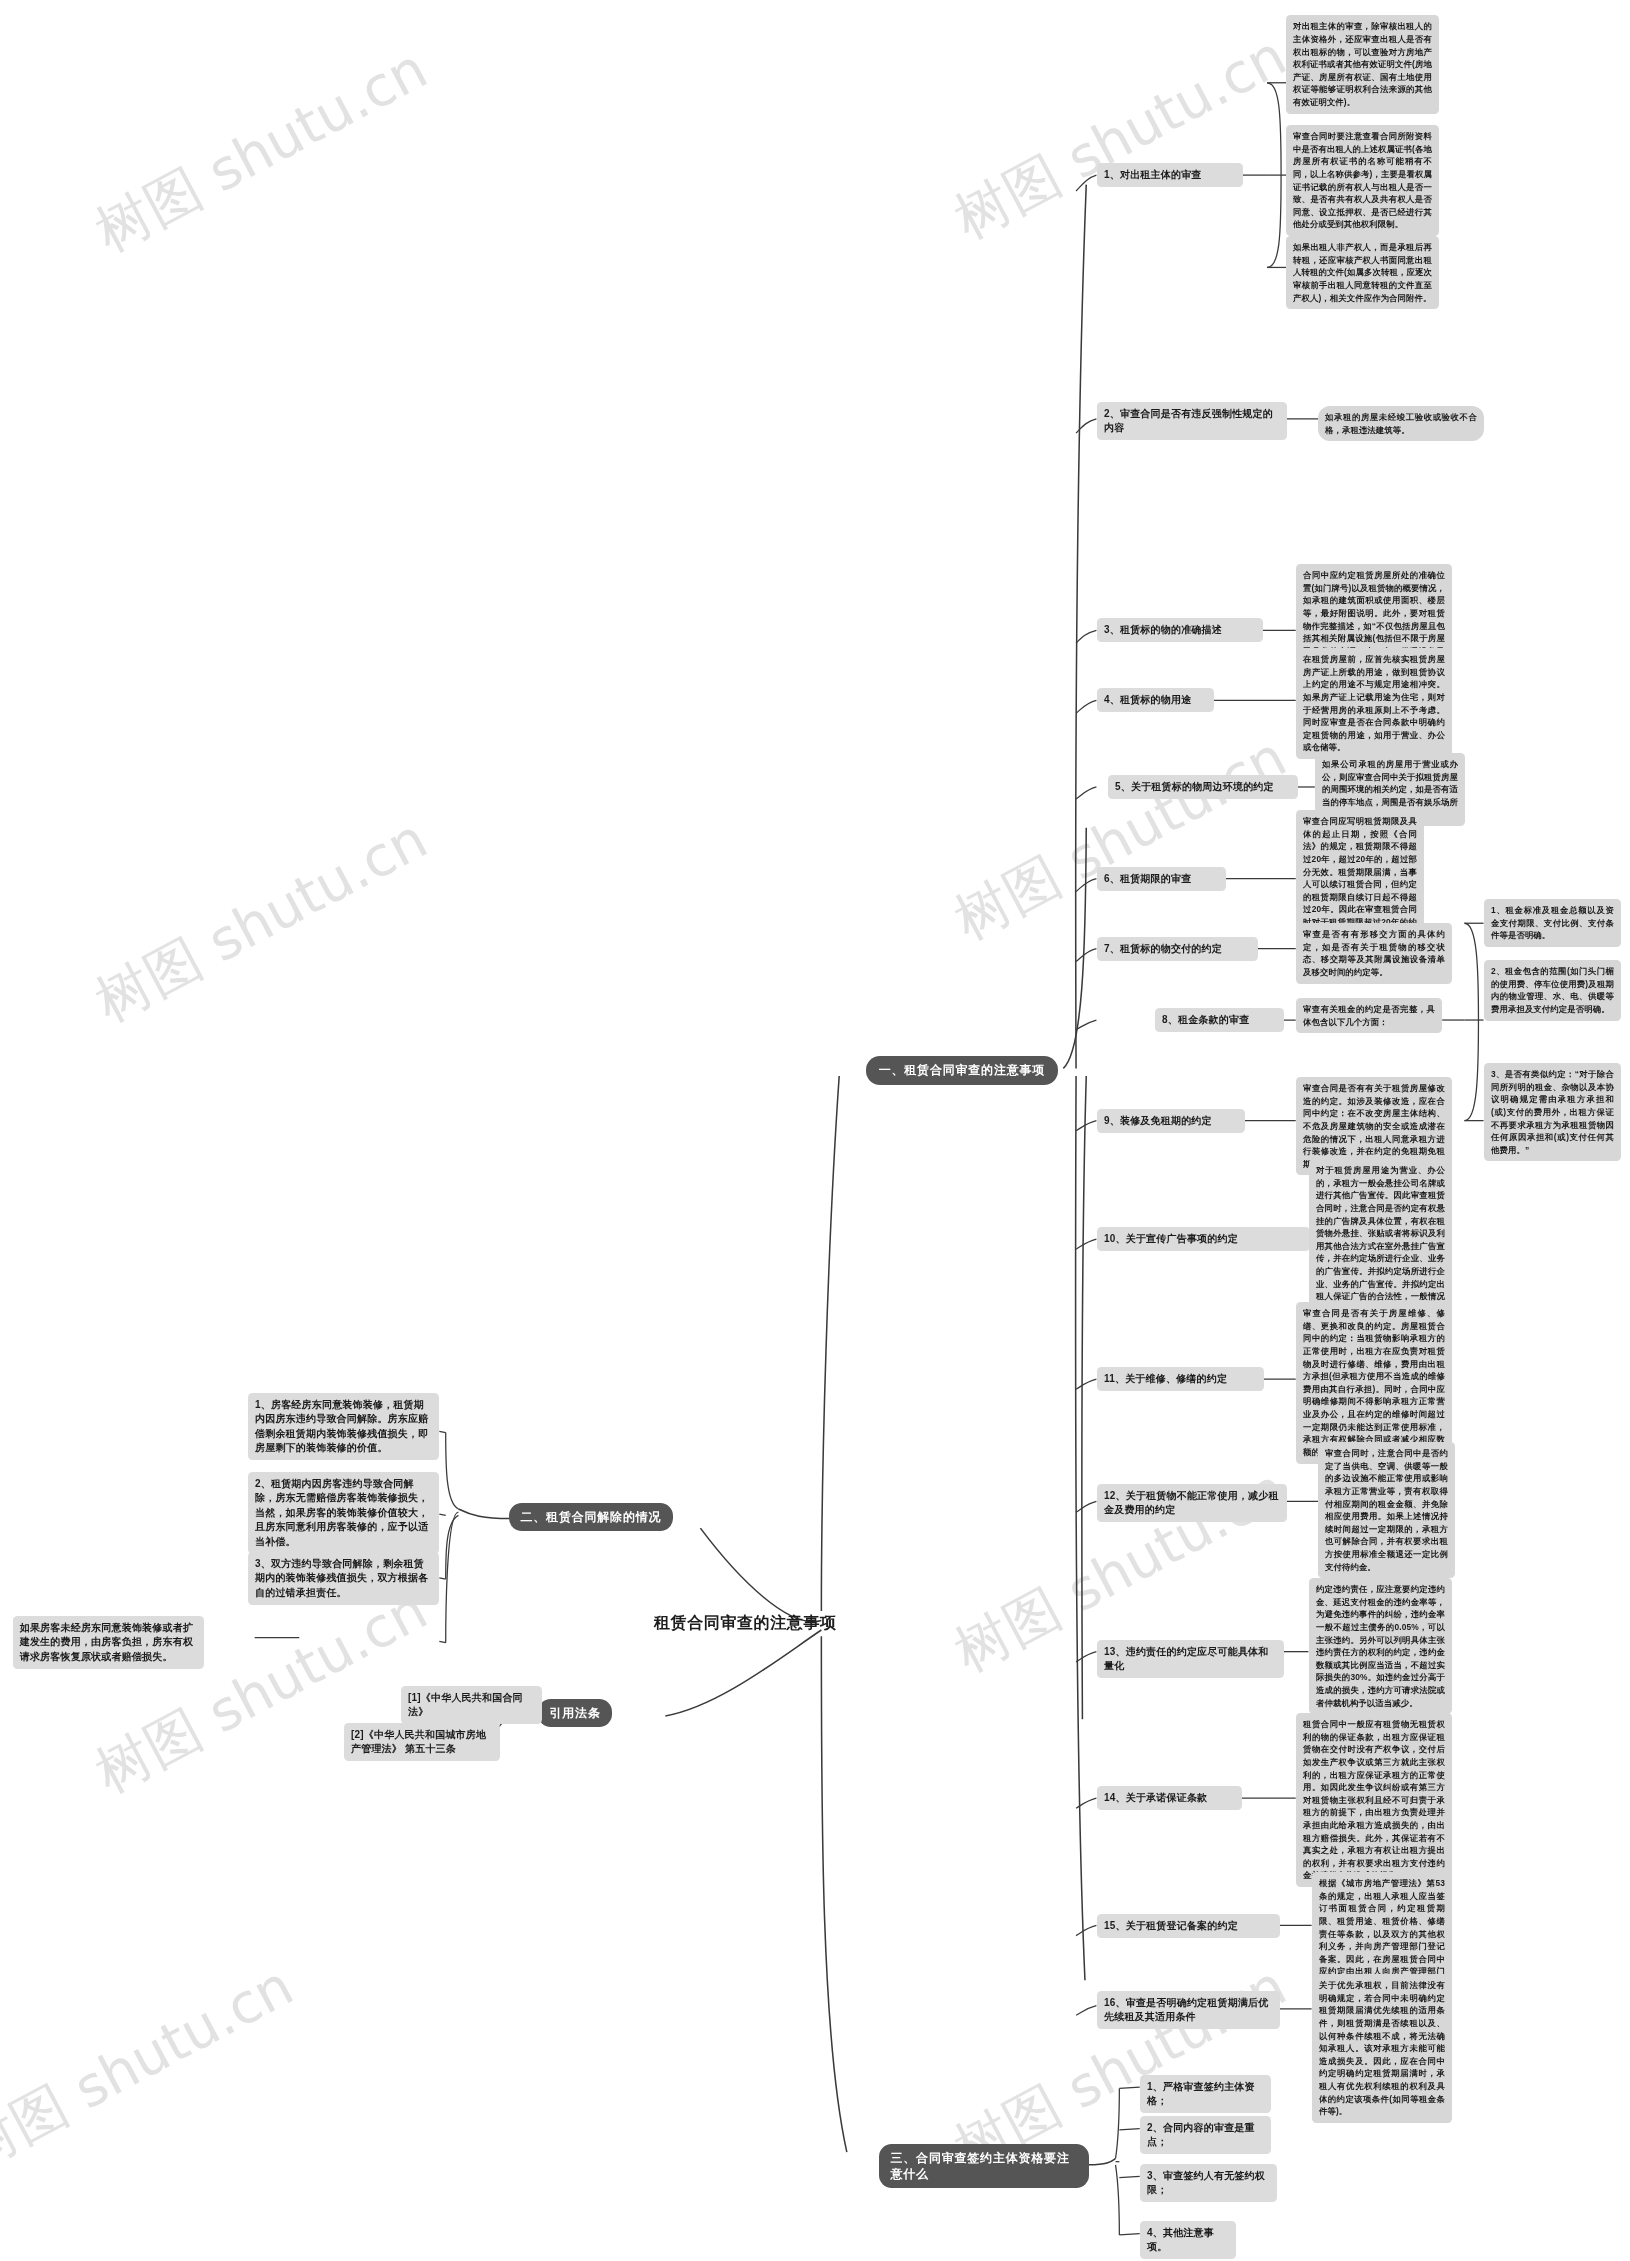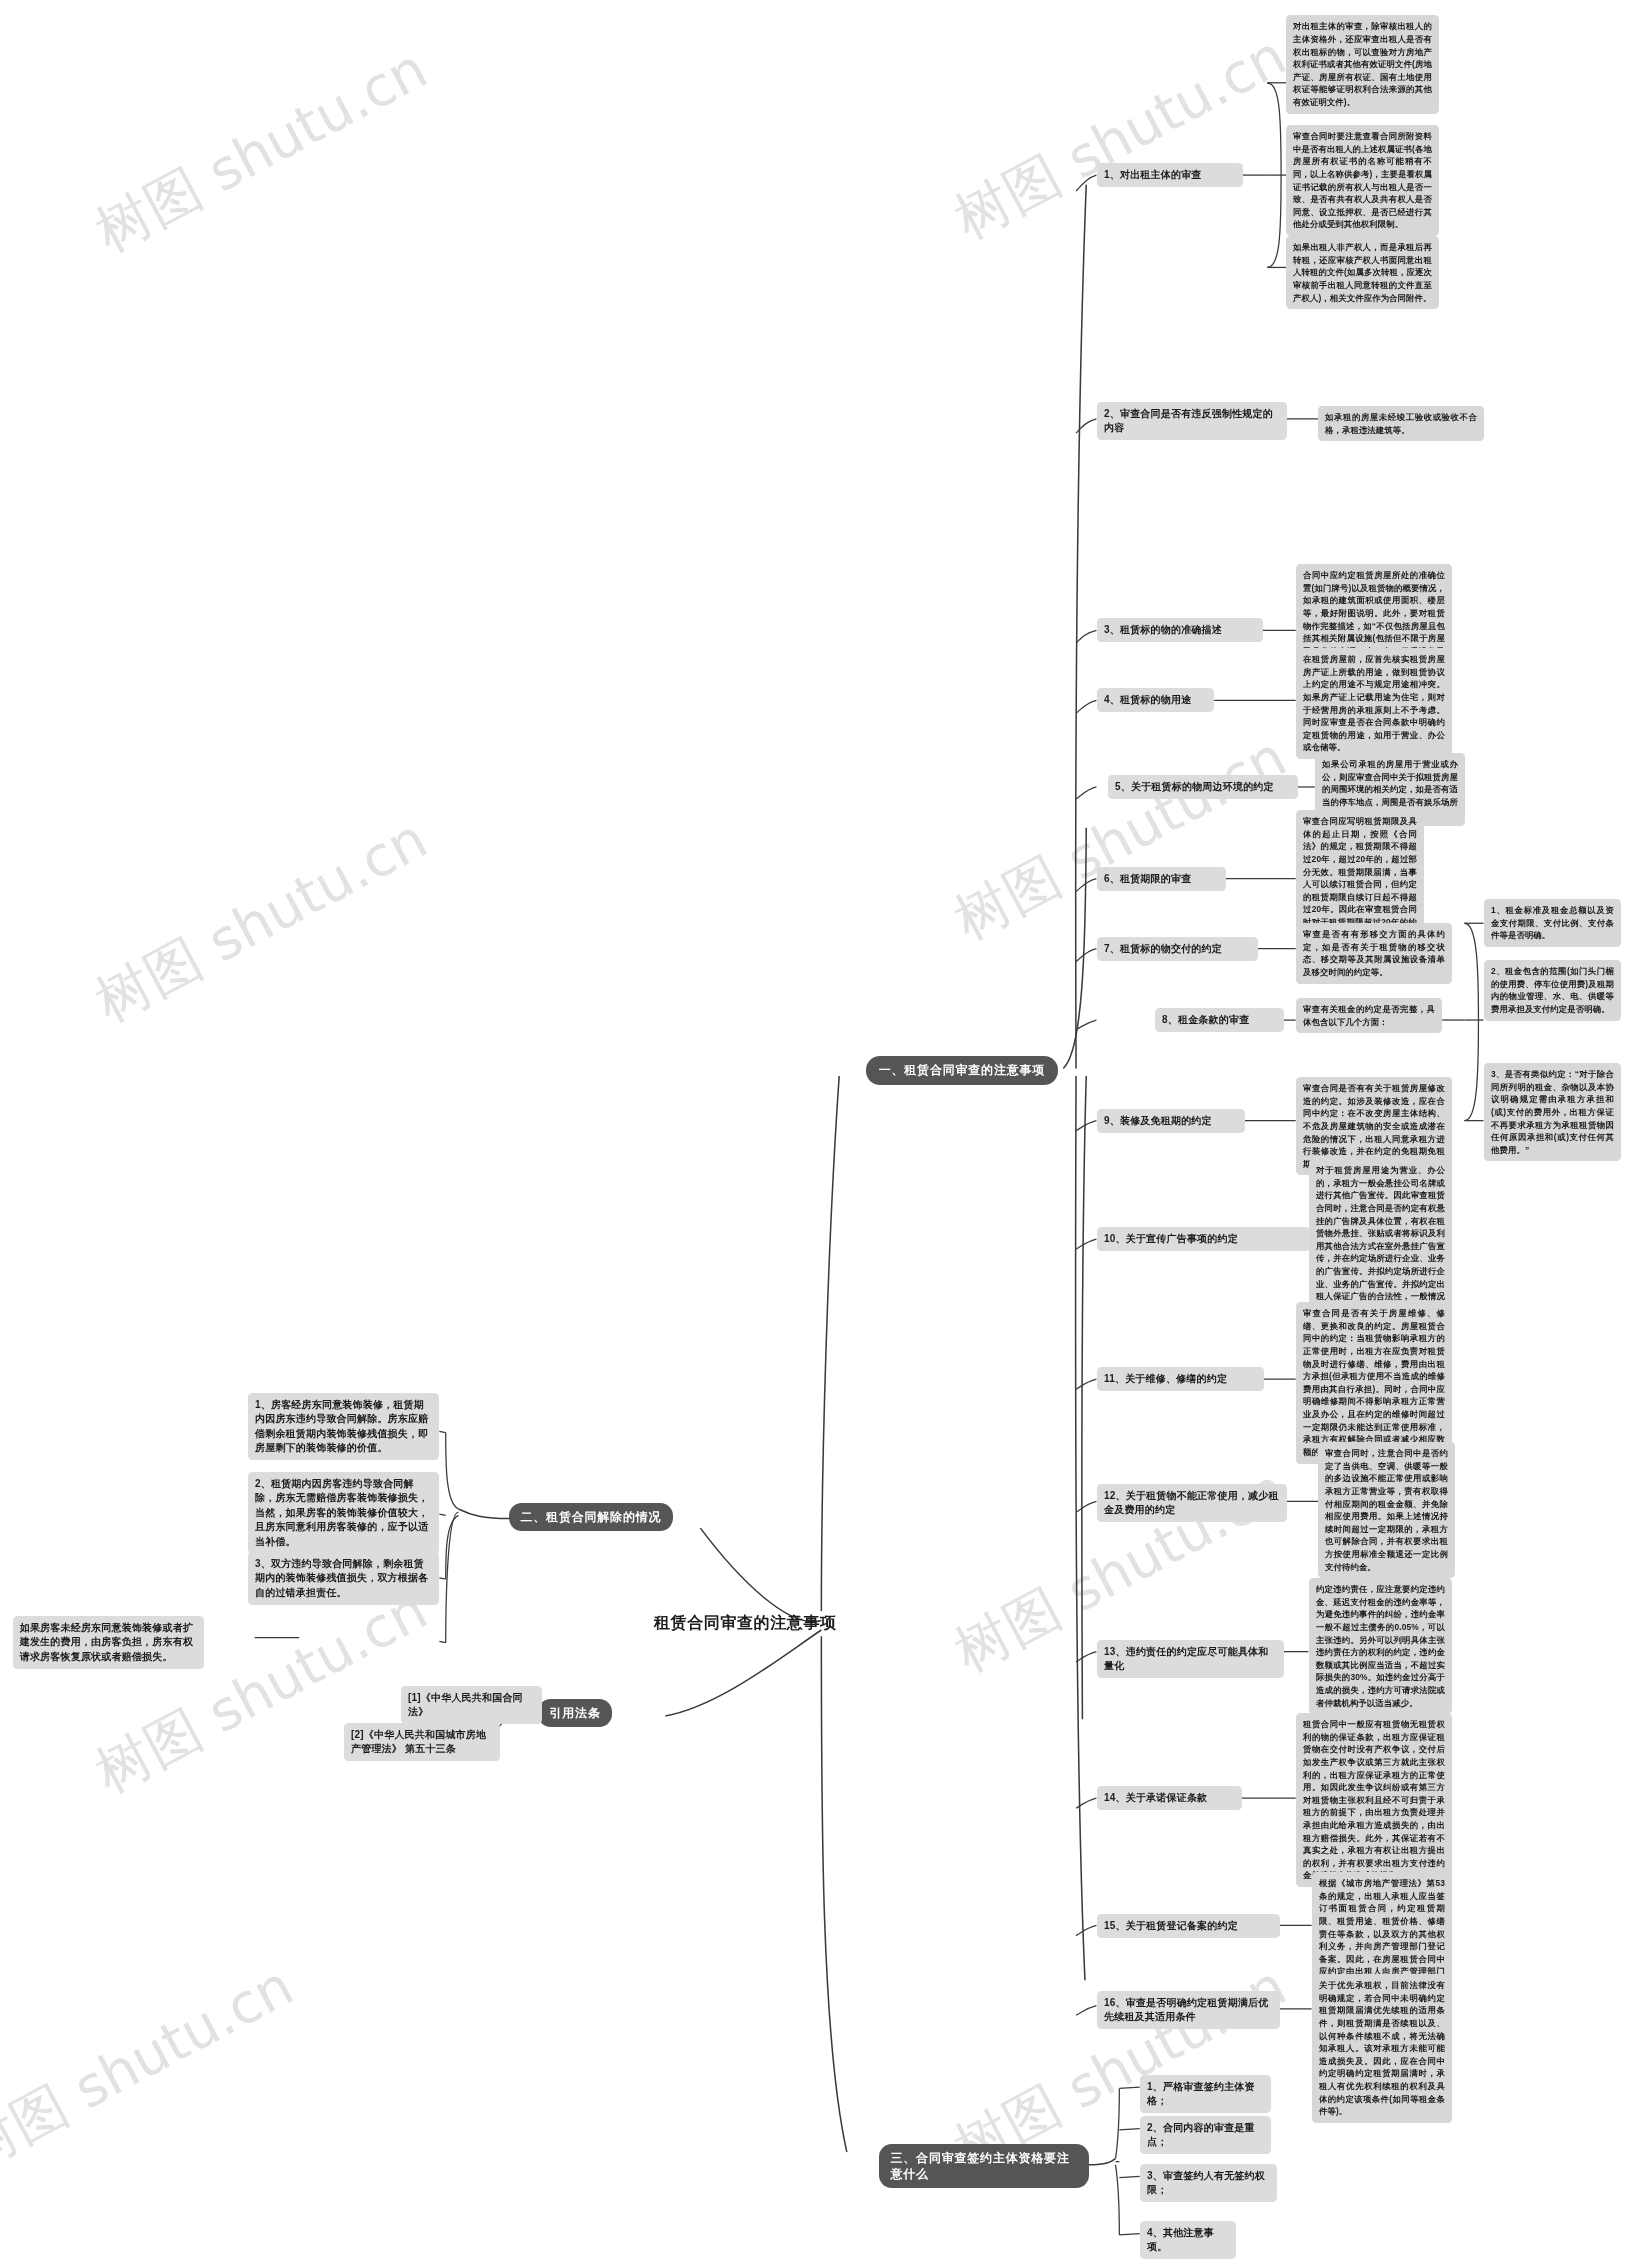--- a/index.html
+++ b/index.html
@@ -227,21 +227,21 @@
   <div class="node topic" style="left:1097px; top:1484px; width:190px;">12、关于租赁物不能正常使用，减少租金及费用的约定</div>
   <div class="node topic" style="left:1097px; top:1640px; width:187px;">13、违约责任的约定应尽可能具体和量化</div>
   <div class="node topic" style="left:1097px; top:1786px; width:145px;">14、关于承诺保证条款</div>
   <div class="node topic" style="left:1097px; top:1914px; width:183px;">15、关于租赁登记备案的约定</div>
   <div class="node topic" style="left:1097px; top:1991px; width:183px;">16、审查是否明确约定租赁期满后优先续租及其适用条件</div>
 
   <div class="node detail" style="left:1286px; top:15.3px; width:153px;">对出租主体的审查，除审核出租人的主体资格外，还应审查出租人是否有权出租标的物，可以查验对方房地产权利证书或者其他有效证明文件(房地产证、房屋所有权证、国有土地使用权证等能够证明权利合法来源的其他有效证明文件)。</div>
   <div class="node detail" style="left:1286px; top:125px; width:153px;">审查合同时要注意查看合同所附资料中是否有出租人的上述权属证书(各地房屋所有权证书的名称可能稍有不同，以上名称供参考)，主要是看权属证书记载的所有权人与出租人是否一致、是否有共有权人及共有权人是否同意、设立抵押权、是否已经进行其他处分或受到其他权利限制。</div>
   <div class="node detail" style="left:1286px; top:236px; width:153px;">如果出租人非产权人，而是承租后再转租，还应审核产权人书面同意出租人转租的文件(如属多次转租，应逐次审核前手出租人同意转租的文件直至产权人)，相关文件应作为合同附件。</div>
 
-  <div class="node detail" style="left:1318px; top:406px; width:166px;">如承租的房屋未经竣工验收或验收不合格，承租违法建筑等。</div>
+  <div class="node detail" style="left:1318px; top:406px; width:166px;border-radius:12px;">如承租的房屋未经竣工验收或验收不合格，承租违法建筑等。</div>
 
   <div class="node detail" style="left:1296px; top:564px; width:156px;">合同中应约定租赁房屋所处的准确位置(如门牌号)以及租赁物的概要情况，如承租的建筑面积或使用面积、楼层等，最好附图说明。此外，要对租赁物作完整描述，如“不仅包括房屋且包括其相关附属设施(包括但不限于房屋已具备的空调、水、电、供暖设备及相应的公共设施和共用面积等)”。</div>
 
   <div class="node detail" style="left:1296px; top:648px; width:156px;">在租赁房屋前，应首先核实租赁房屋房产证上所载的用途，做到租赁协议上约定的用途不与规定用途相冲突。如果房产证上记载用途为住宅，则对于经营用房的承租原则上不予考虑。同时应审查是否在合同条款中明确约定租赁物的用途，如用于营业、办公或仓储等。</div>
 
   <div class="node detail" style="left:1315px; top:753px; width:150px;">如果公司承租的房屋用于营业或办公，则应审查合同中关于拟租赁房屋的周围环境的相关约定，如是否有适当的停车地点，周围是否有娱乐场所影响办公等。</div>
 
   <div class="node detail" style="left:1296px; top:810px; width:128px;">审查合同应写明租赁期限及具体的起止日期，按照《合同法》的规定，租赁期限不得超过20年，超过20年的，超过部分无效。租赁期限届满，当事人可以续订租赁合同，但约定的租赁期限自续订日起不得超过20年。因此在审查租赁合同时对于租赁期限超过20年的约定(如“永久”或者“30年”)，需修改为20年以下。</div>
 
   <div class="node detail" style="left:1296px; top:923px; width:156px;">审查是否有有形移交方面的具体约定，如是否有关于租赁物的移交状态、移交期等及其附属设施设备清单及移交时间的约定等。</div>

